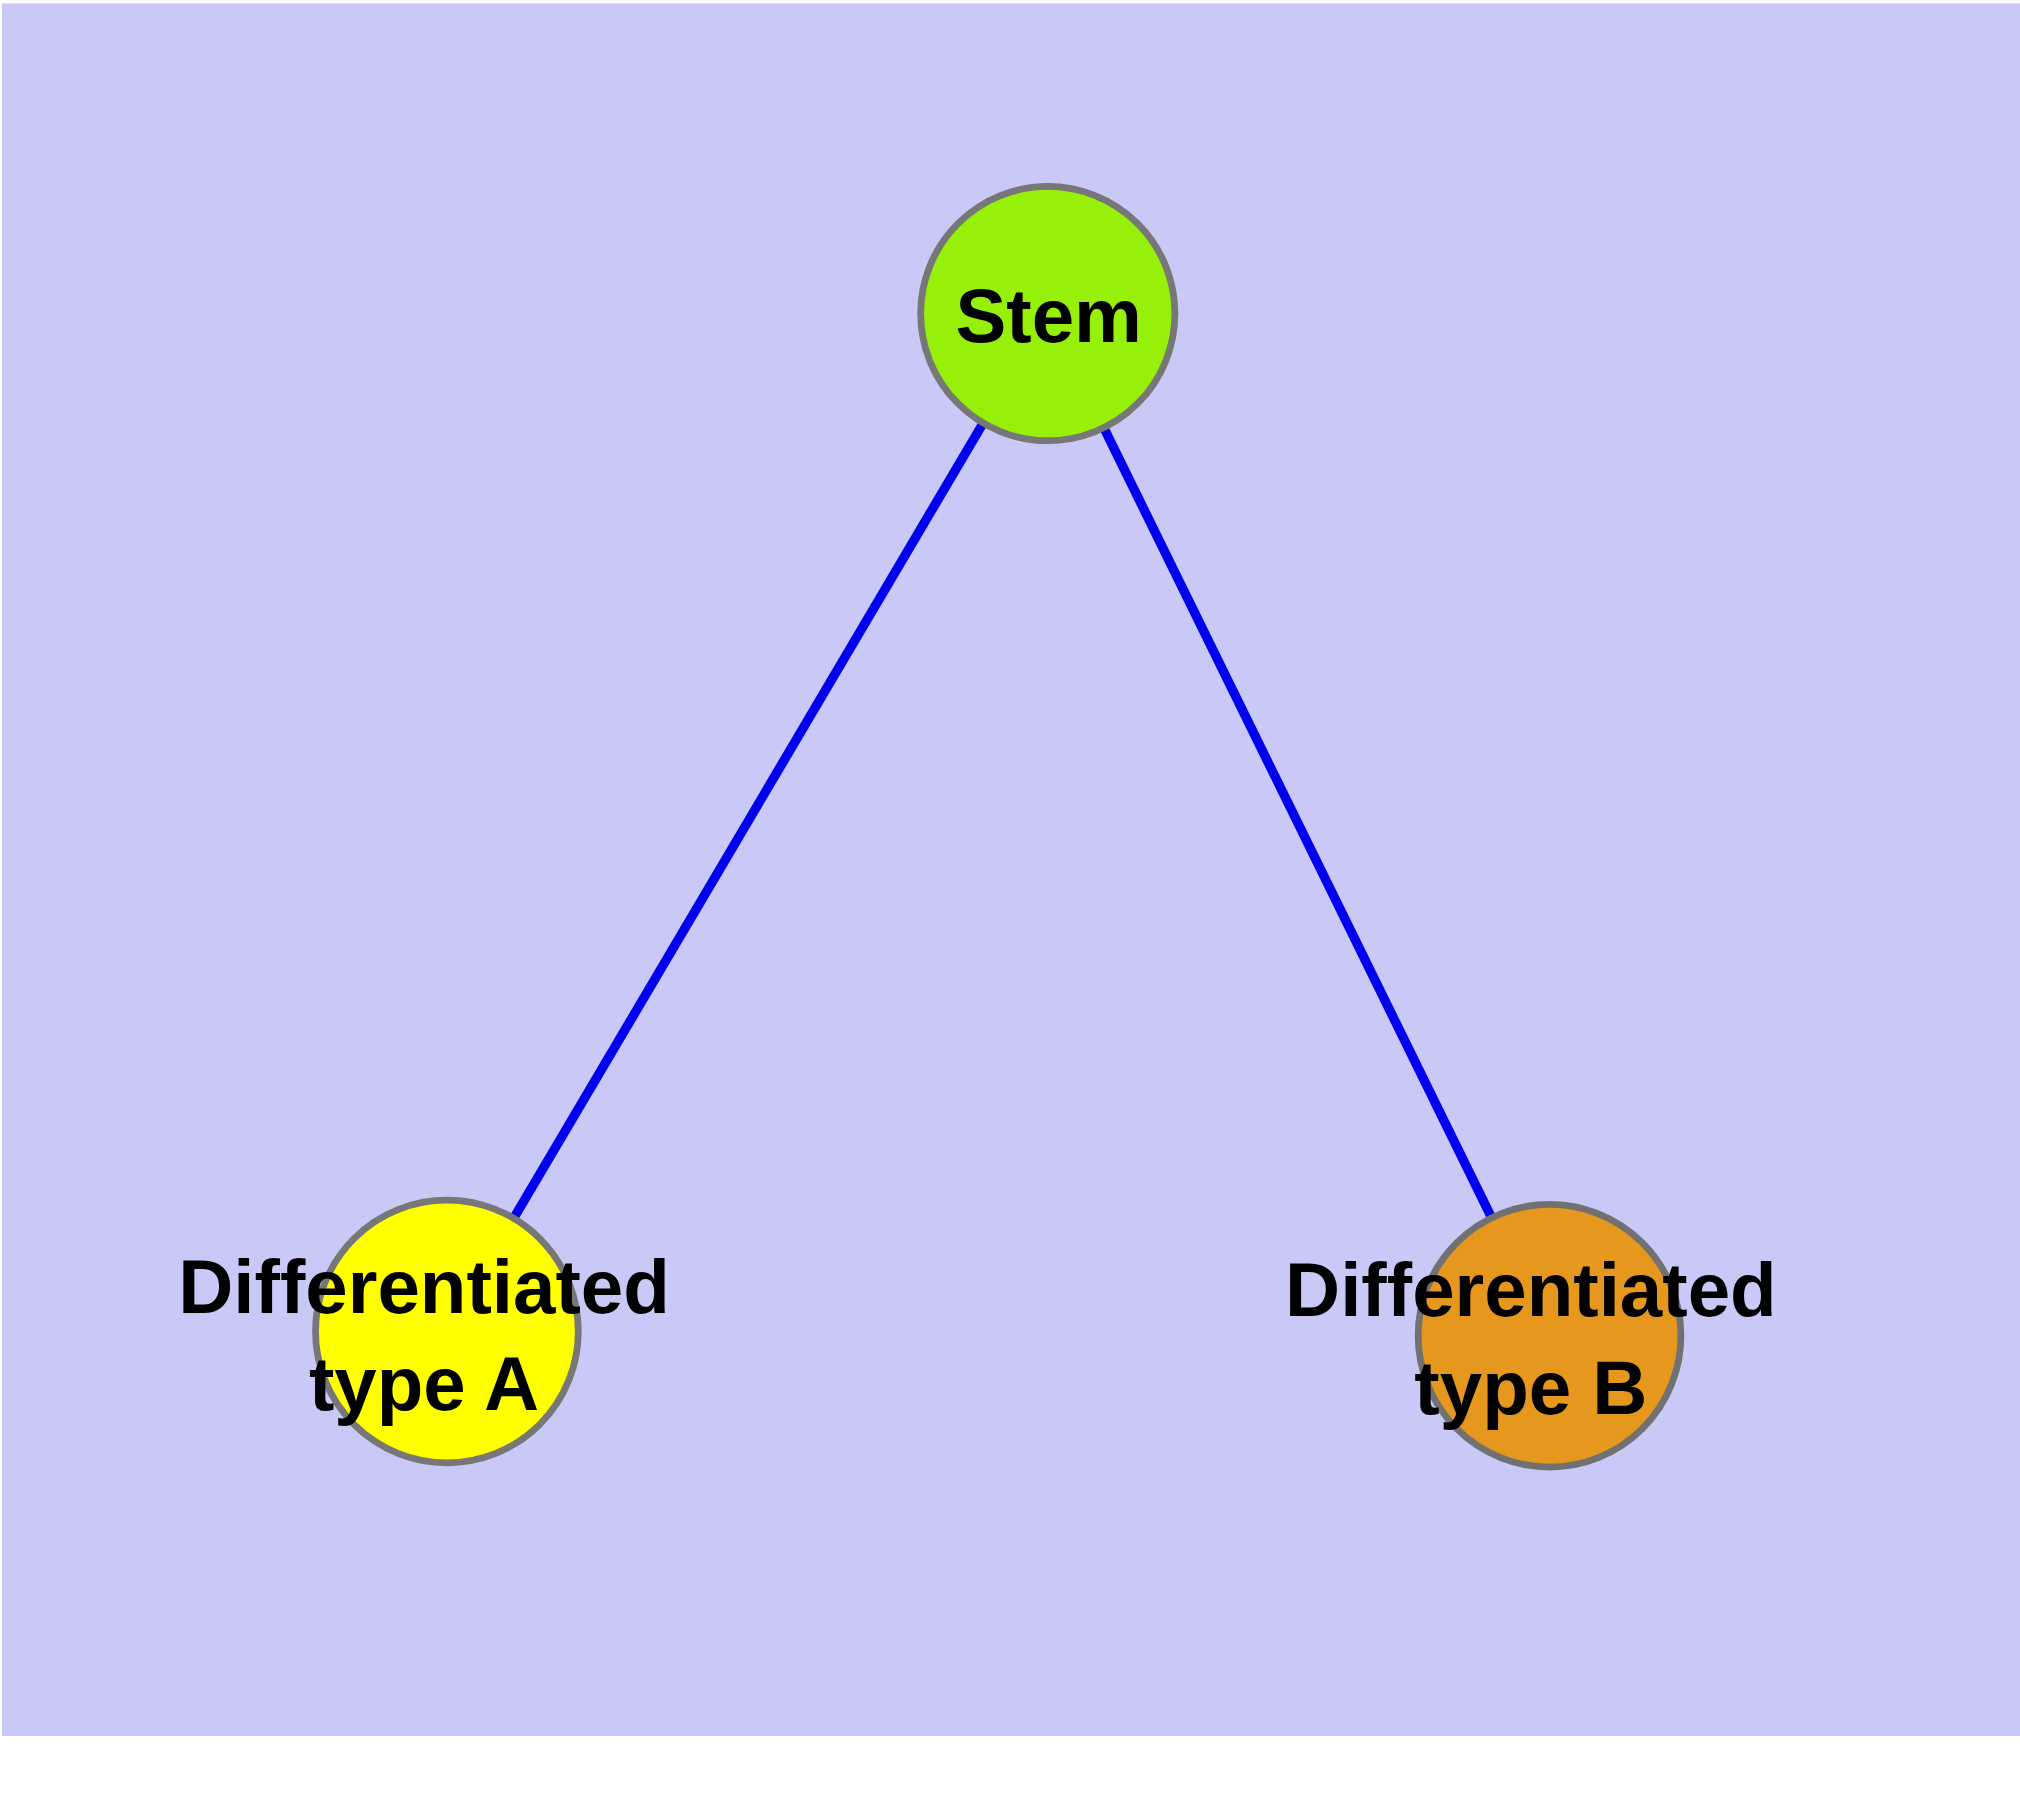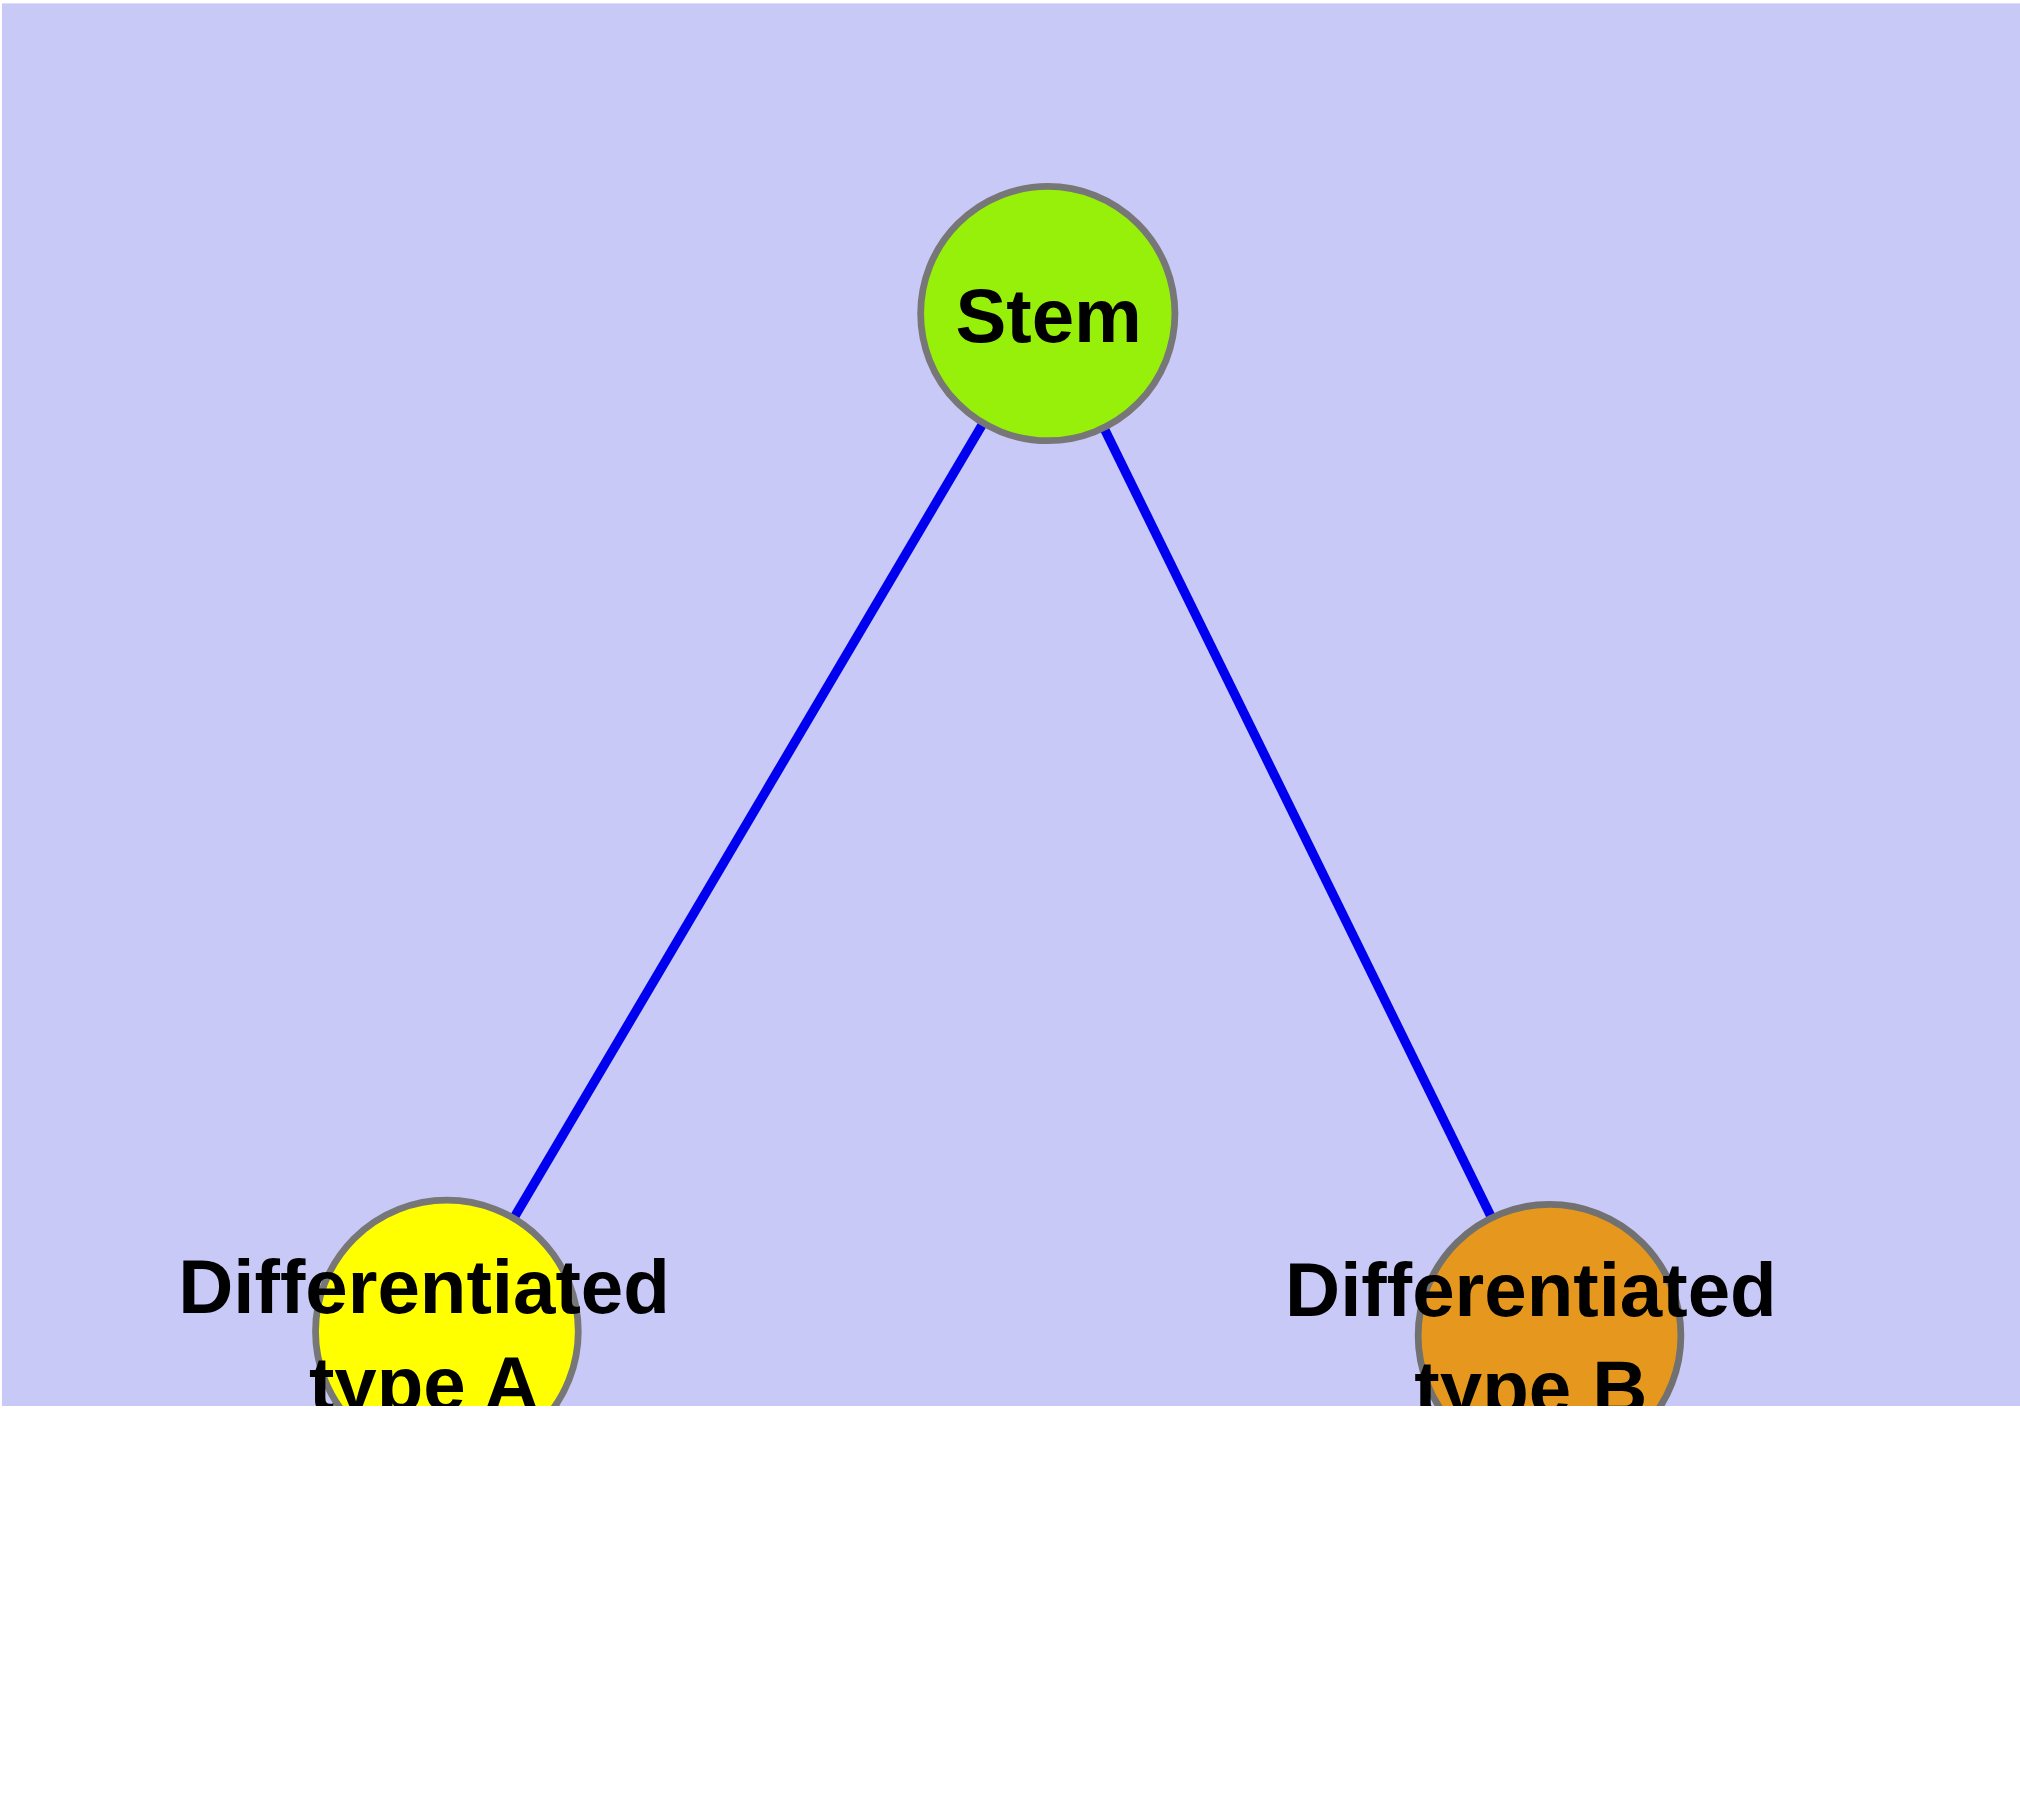--- a/index.html
+++ b/index.html
@@ -3,21 +3,21 @@
 <meta charset="utf-8">
 <style>
   html, body {
     margin: 0;
     padding: 0;
     background: #ffffff;
   }
   .stage {
     position: relative;
     width: 2021px;
-    height: 1406px;
+    height: 1736px;
     overflow: hidden;
   }
   svg {
     display: block;
     width: 2021px;
     height: 1812px;
   }
   .node-label {
     font-family: "Liberation Sans", "DejaVu Sans", sans-serif;
     font-weight: 700;

